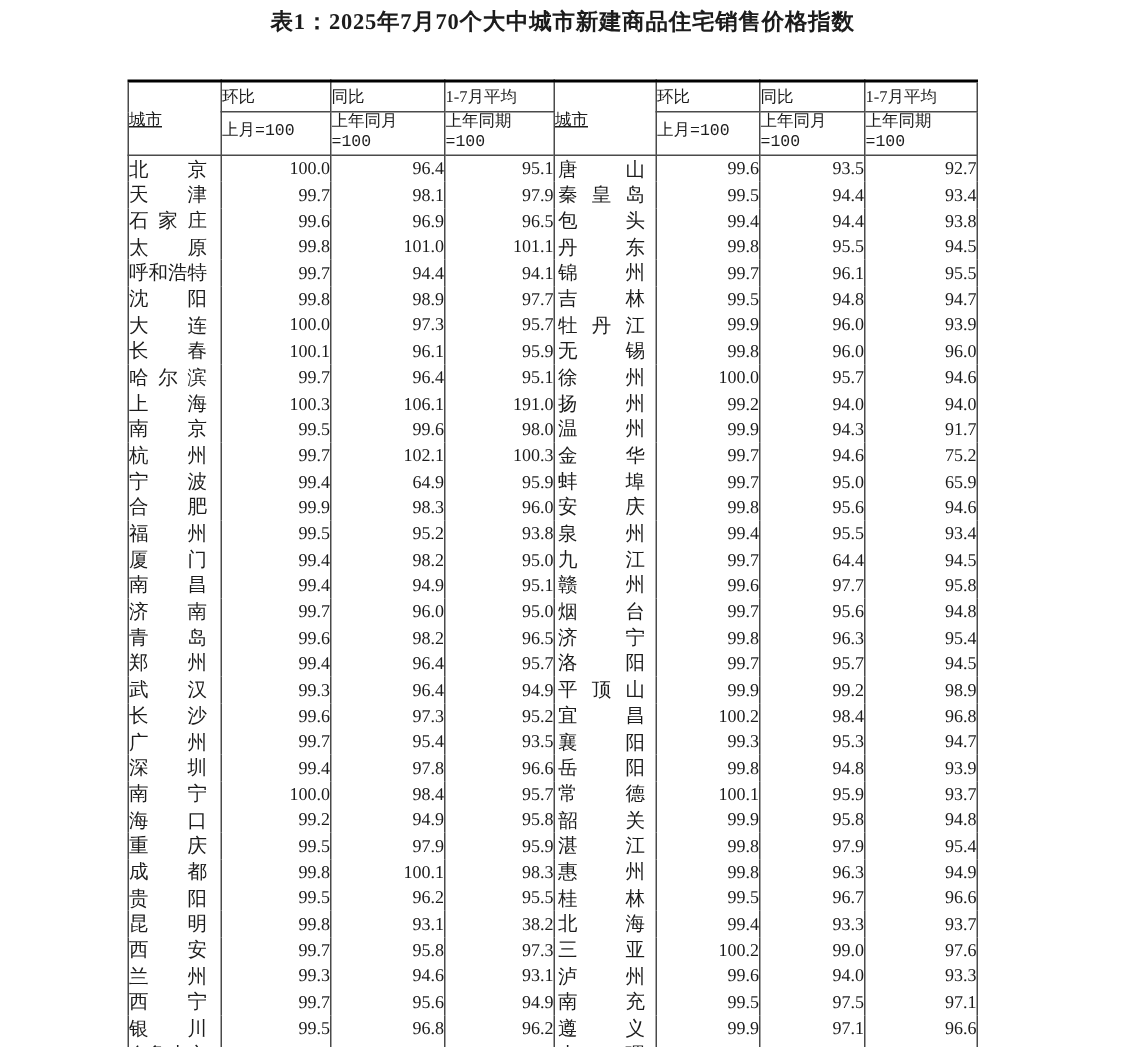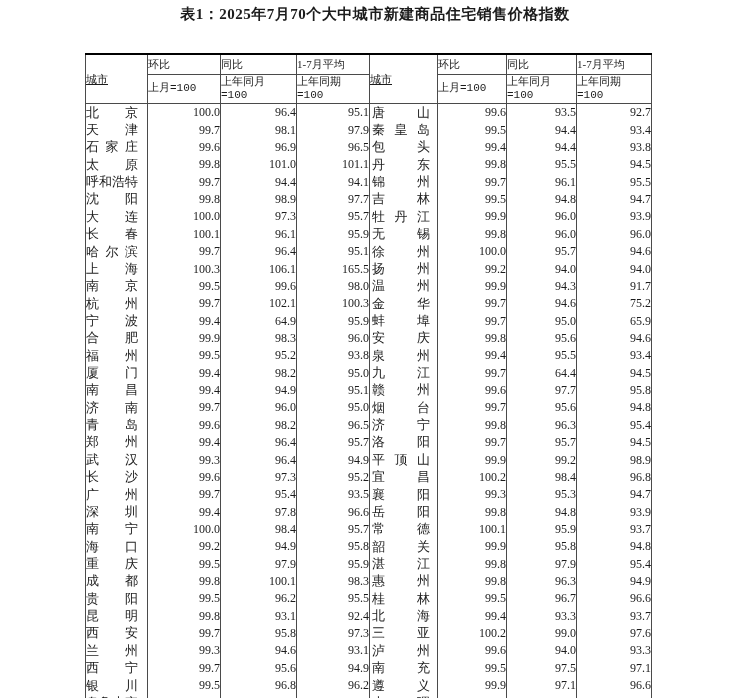--- a/index.html
+++ b/index.html
@@ -259,21 +259,21 @@
             <td class="num">95.7</td>
             <td class="num">94.6</td>
           </tr>
           <tr>
             <td class="city"><span class="just">
                 <span>上</span>
                 <span>海</span>
               </span></td>
             <td class="num">100.3</td>
             <td class="num">106.1</td>
-            <td class="num">165.5</td>
+            <td class="num">191.0</td>
             <td class="city"><span class="just r">
                 <span>扬</span>
                 <span>州</span>
               </span></td>
             <td class="num">99.2</td>
             <td class="num">94.0</td>
             <td class="num">94.0</td>
           </tr>
           <tr>
             <td class="city"><span class="just">
@@ -580,21 +580,21 @@
             <td class="num">96.7</td>
             <td class="num">96.6</td>
           </tr>
           <tr>
             <td class="city"><span class="just">
                 <span>昆</span>
                 <span>明</span>
               </span></td>
             <td class="num">99.8</td>
             <td class="num">93.1</td>
-            <td class="num">92.4</td>
+            <td class="num">38.2</td>
             <td class="city"><span class="just r">
                 <span>北</span>
                 <span>海</span>
               </span></td>
             <td class="num">99.4</td>
             <td class="num">93.3</td>
             <td class="num">93.7</td>
           </tr>
           <tr>
             <td class="city"><span class="just">

